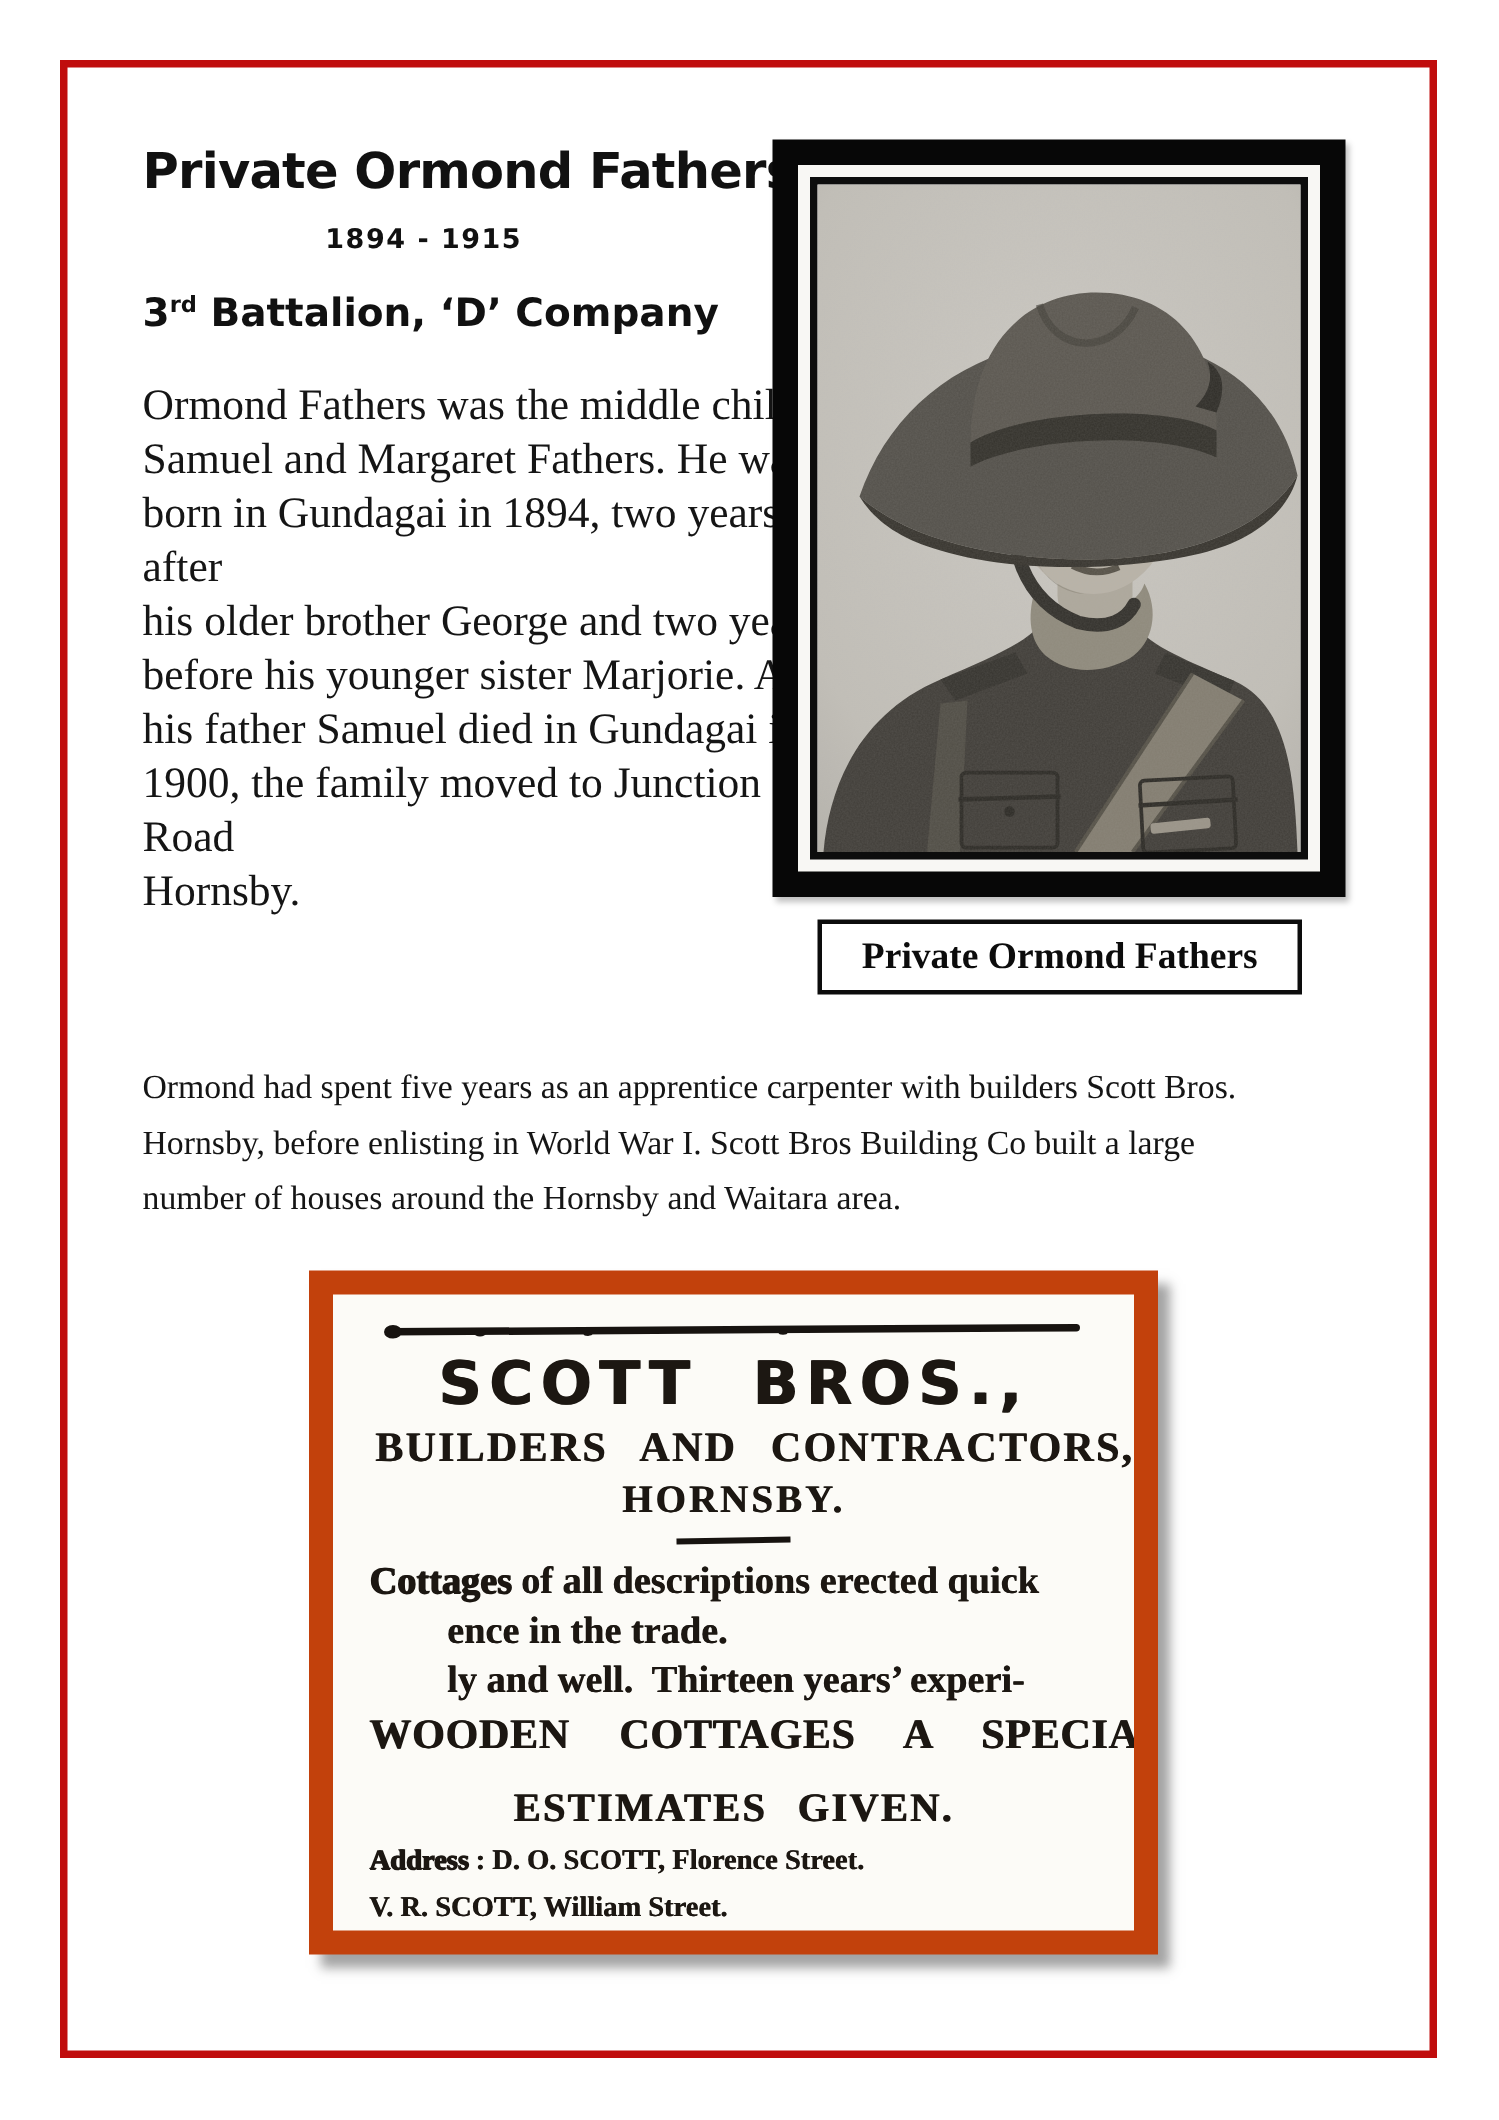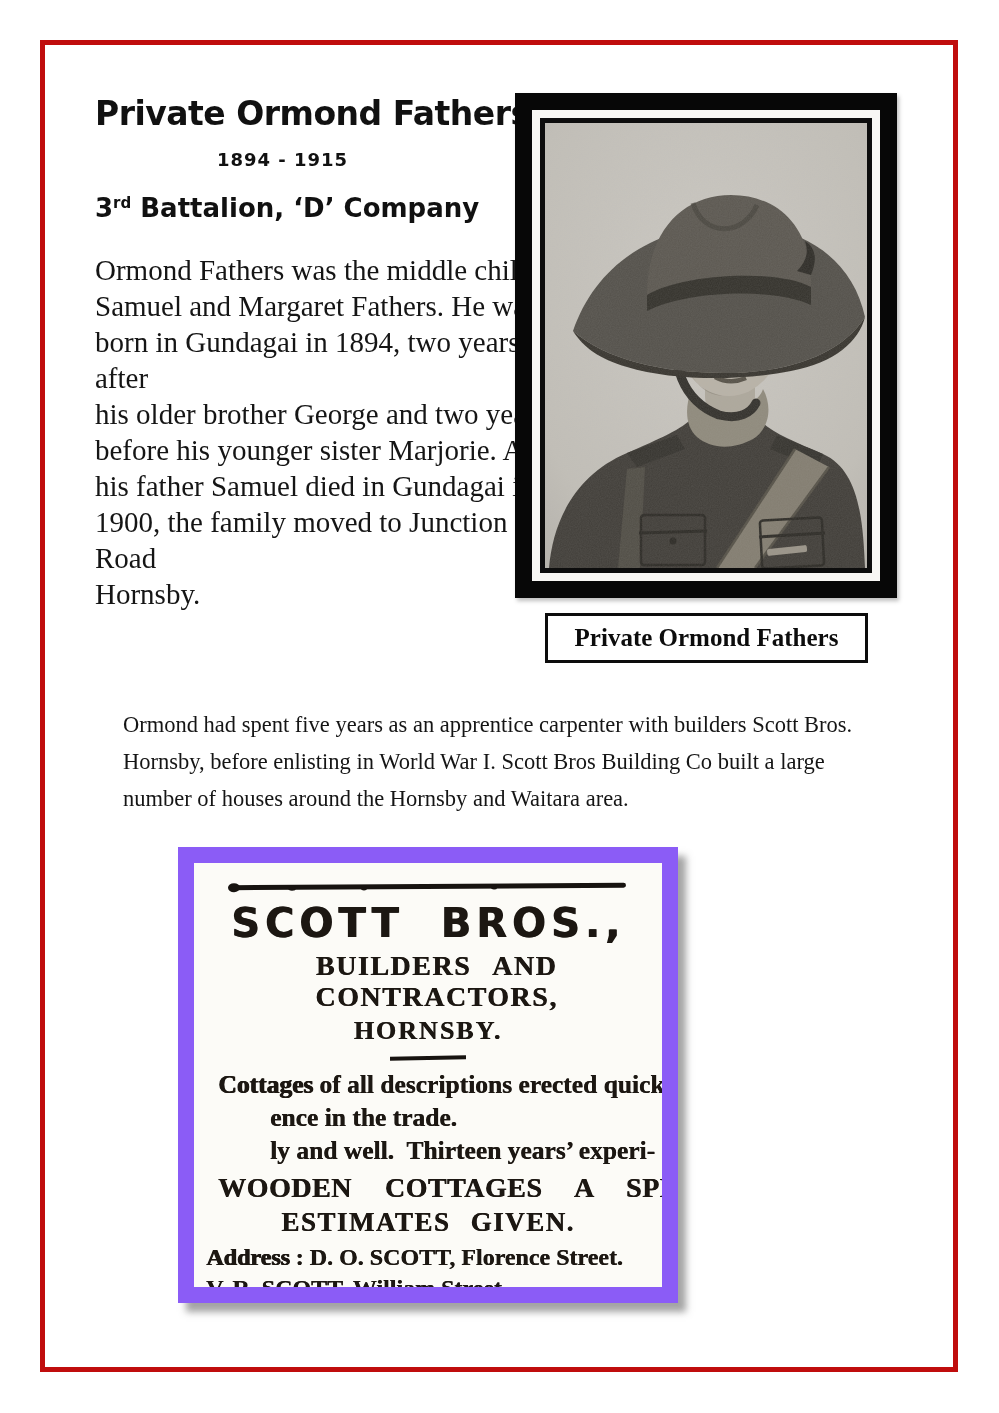--- a/index.html
+++ b/index.html
@@ -37,21 +37,20 @@
   
   .bio-paragraph{
     position:absolute;left:95px;top:252px;width:470px;
     font-size:29px;line-height:36px;
     white-space:pre-line;
   }
   .apprentice-paragraph{
     position:absolute;left:95px;top:706px;width:840px;
     font-size:22.5px;line-height:37px;
     white-space:pre-line;
-    margin-left:28px;
   }
   
   .photo-frame{
     position:absolute;left:515px;top:93px;width:382px;height:505px;
     background:#070707;
     padding:17px;
     box-shadow:2px 3px 4px rgba(0,0,0,0.25);
   }
   .photo-mat{
     width:100%;height:100%;
@@ -67,22 +66,22 @@
     position:absolute;left:545px;top:613px;width:323px;height:50px;
     border:3px solid #0c0c0c;
     display:flex;align-items:center;justify-content:center;
     background:var(--paper);
   }
   .photo-caption-text{
     font-family:"Liberation Serif",serif;font-weight:bold;font-size:25px;color:#0c0c0c;
   }
   
   .advert{
-    position:absolute;left:178px;top:847px;width:500px;height:456px;
-    background:#8b5cf6;
+    position:absolute;left:206px;top:847px;width:566px;height:456px;
+    background:#c2410c;
     padding:16px;
     box-shadow:8px 9px 7px rgba(90,90,90,0.55);
   }
   .ad-paper{
     width:100%;height:100%;
     background:var(--ad-paper);
     overflow:hidden;
     font-family:"Liberation Serif",serif;
     font-weight:bold;color:var(--ad-ink);
   }
@@ -97,46 +96,46 @@
     background:#171310;border-radius:50%;
     box-shadow:58px 1px 0 -2px #171310,130px 2px 0 -3px #171310,260px 2px 0 -3px #171310;
   }
   .ad-company{
     margin-top:10px;text-align:center;
     font-family:"DejaVu Sans",sans-serif;font-weight:bold;
     font-size:40px;line-height:48px;letter-spacing:5px;word-spacing:18px;
     text-shadow:0.8px 0 0 var(--ad-ink);
   }
   .ad-subtitle{
-    margin-top:3px;text-align:center;
+    margin-top:3px;text-align:right;
     font-size:28px;line-height:31px;letter-spacing:1.5px;word-spacing:14px;
     text-shadow:0.5px 0 0 var(--ad-ink);
     padding-left:17px;
   }
   .ad-location{
     margin-top:4px;text-align:center;
     font-size:26px;line-height:29px;letter-spacing:2px;
     text-shadow:0.5px 0 0 var(--ad-ink);
   }
   .ad-divider{width:76px;height:4px;background:#171310;margin:11px auto 0 auto;transform:rotate(-1deg);}
   .ad-body{margin-top:8px;padding:0 24px;font-size:25.5px;line-height:33px;}
   .ad-body-line{white-space:pre;text-shadow:0.4px 0 0 var(--ad-ink);}
   .ad-body-line .lead{text-shadow:1px 0 0 var(--ad-ink),0.5px 0.4px 0 var(--ad-ink);}
   .indent-1{margin-left:52px;}
   .ad-specialty{
     margin-top:5px;padding-left:24px;
     font-size:28px;line-height:32px;letter-spacing:0.5px;word-spacing:9px;
     text-shadow:0.6px 0 0 var(--ad-ink);white-space:pre;
   }
   .ad-estimates{
-    margin-top:3px;text-align:center;
+    margin-top:17px;text-align:center;
     font-size:27px;line-height:30px;letter-spacing:1.5px;word-spacing:12px;
     text-shadow:0.6px 0 0 var(--ad-ink);
   }
-  .ad-address{margin-top:5px;padding-left:12px;font-size:24px;line-height:31px;font-family:Liberation Serif, serif;}
+  .ad-address{margin-top:5px;padding-left:24px;font-size:19px;line-height:31px;font-family:Liberation Serif, serif;}
   .ad-address-line{white-space:pre;text-shadow:0.4px 0 0 var(--ad-ink);}
   .ad-address-line .lead{text-shadow:1px 0 0 var(--ad-ink),0.5px 0.4px 0 var(--ad-ink);}
   .indent-2{}
   .ad-rule-bottom{
     height:5px;background:#171310;border-radius:3px;
     margin:10px 40px 0 30px;
     transform:rotate(-0.5deg);
   }
 </style>
 </head>

